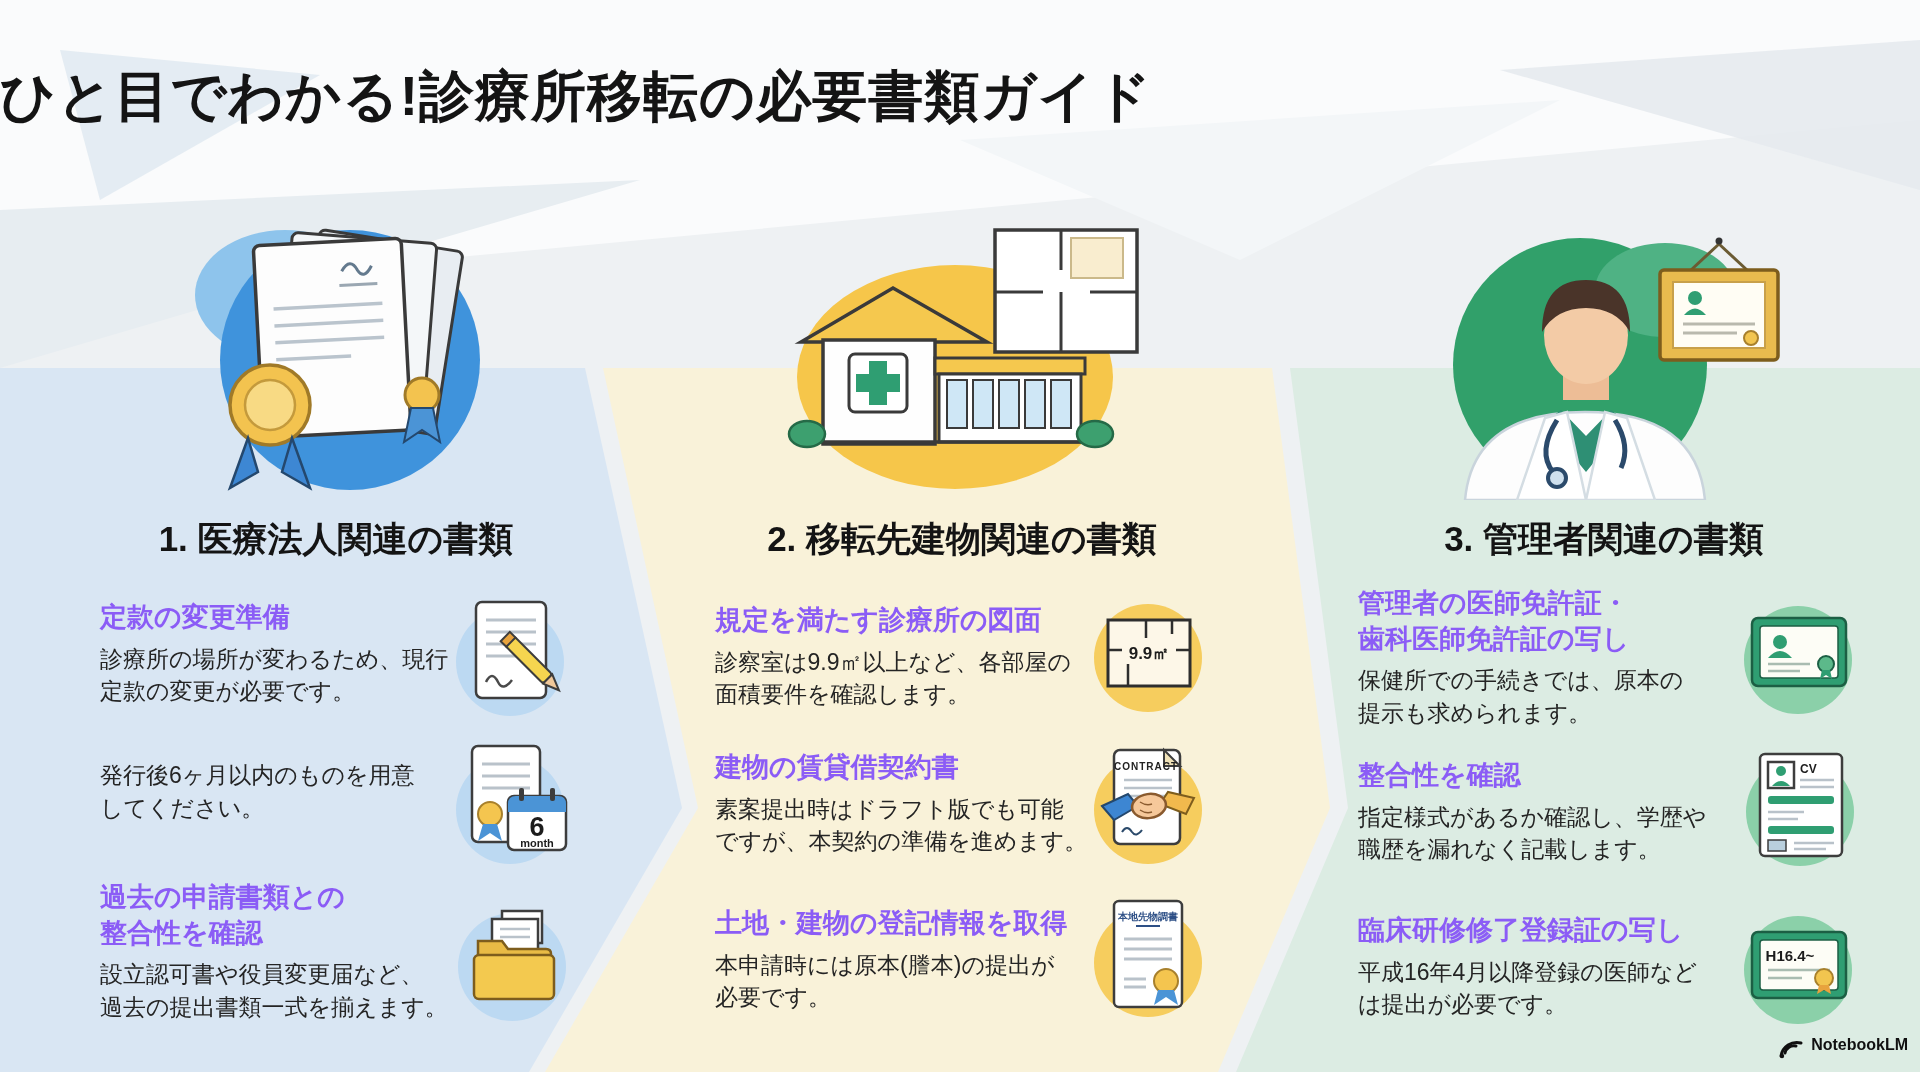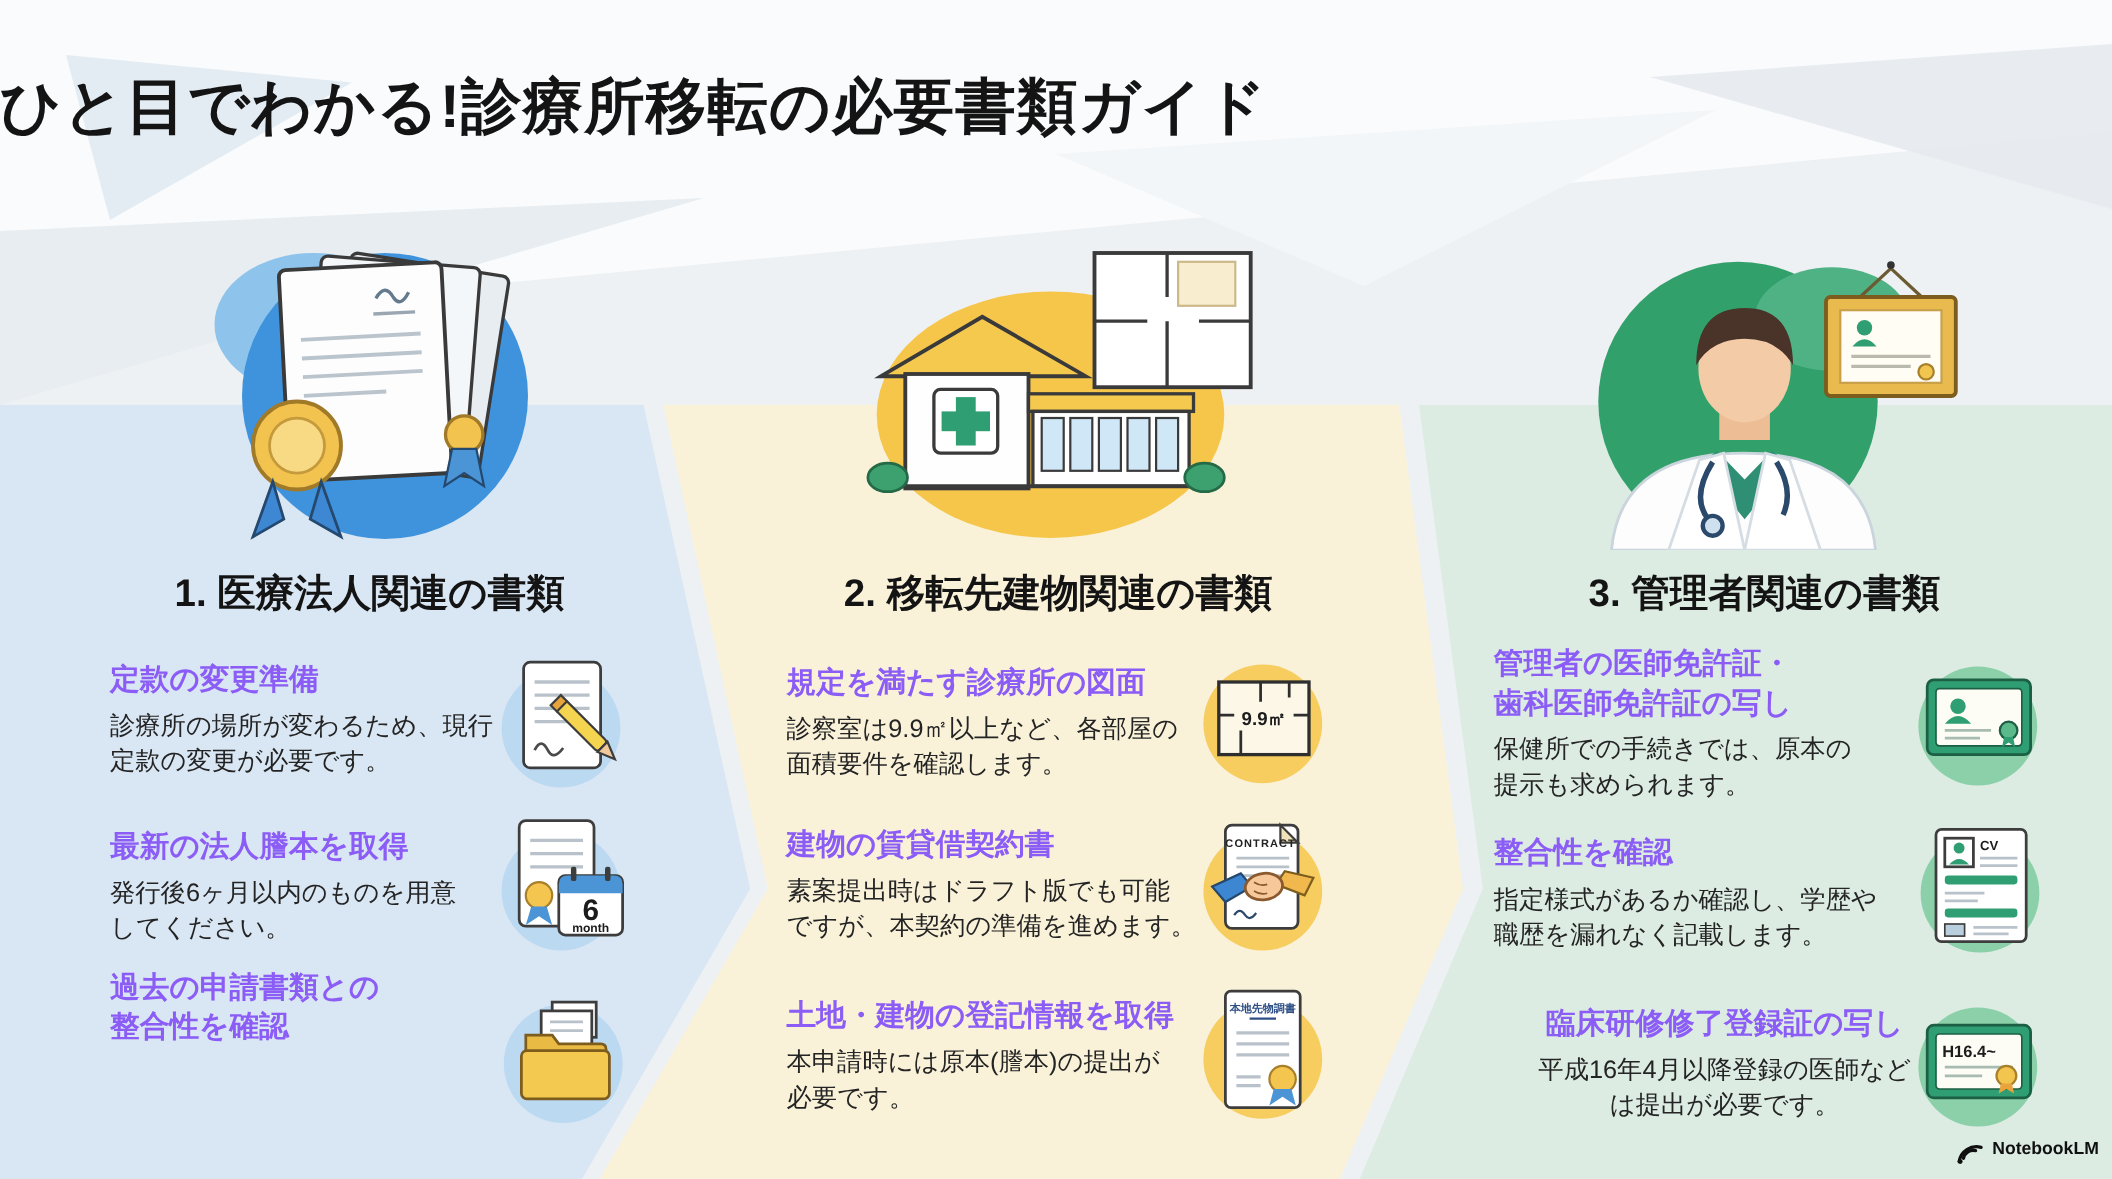--- a/index.html
+++ b/index.html
@@ -135,27 +135,28 @@
 <div class="abs col-header" style="left:86px;width:500px;">1. 医療法人関連の書類</div>
 <div class="abs col-header" style="left:712px;width:500px;">2. 移転先建物関連の書類</div>
 <div class="abs col-header" style="left:1354px;width:500px;">3. 管理者関連の書類</div>
 
 <div class="abs item" style="left:100px;top:600px;">
   <div class="item-title">定款の変更準備</div>
   <div class="item-body">診療所の場所が変わるため、現行
 定款の変更が必要です。</div>
 </div>
 <div class="abs item" style="left:100px;top:752px;">
-  <div class="item-title">最新の法人謄本を取得</div>
   <div class="item-body">発行後6ヶ月以内のものを用意
 してください。</div>
 </div>
 <div class="abs item" style="left:100px;top:880px;">
   <div class="item-title">過去の申請書類との
 整合性を確認</div>
+  <div class="item-body">設立認可書や役員変更届など、
+過去の提出書類一式を揃えます。</div>
 </div>
 
 <div class="abs item" style="left:715px;top:603px;">
   <div class="item-title">規定を満たす診療所の図面</div>
   <div class="item-body">診察室は9.9㎡以上など、各部屋の
 面積要件を確認します。</div>
 </div>
 <div class="abs item" style="left:715px;top:750px;">
   <div class="item-title">建物の賃貸借契約書</div>
   <div class="item-body">素案提出時はドラフト版でも可能
@@ -171,21 +172,21 @@
   <div class="item-title">管理者の医師免許証・
 歯科医師免許証の写し</div>
   <div class="item-body">保健所での手続きでは、原本の
 提示も求められます。</div>
 </div>
 <div class="abs item" style="left:1358px;top:758px;">
   <div class="item-title">整合性を確認</div>
   <div class="item-body">指定様式があるか確認し、学歴や
 職歴を漏れなく記載します。</div>
 </div>
-<div class="abs item" style="left:1358px;top:913px;text-align:center;">
+<div class="abs item" style="left:1358px;top:913px;">
   <div class="item-title">臨床研修修了登録証の写し</div>
   <div class="item-body">平成16年4月以降登録の医師など
 は提出が必要です。</div>
 </div>
 
 <div class="abs icon-box" style="left:452px;top:592px;">
   <svg width="120" height="140" viewBox="0 0 120 140">
     <circle cx="58" cy="70" r="54" fill="#bcd9f2"></circle>
     <rect x="24" y="10" width="70" height="96" rx="6" fill="#ffffff" stroke="#3d3d3d" stroke-width="2.5"></rect>
     <line x1="34" y1="28" x2="84" y2="28" stroke="#b9c2ca" stroke-width="3"></line>

